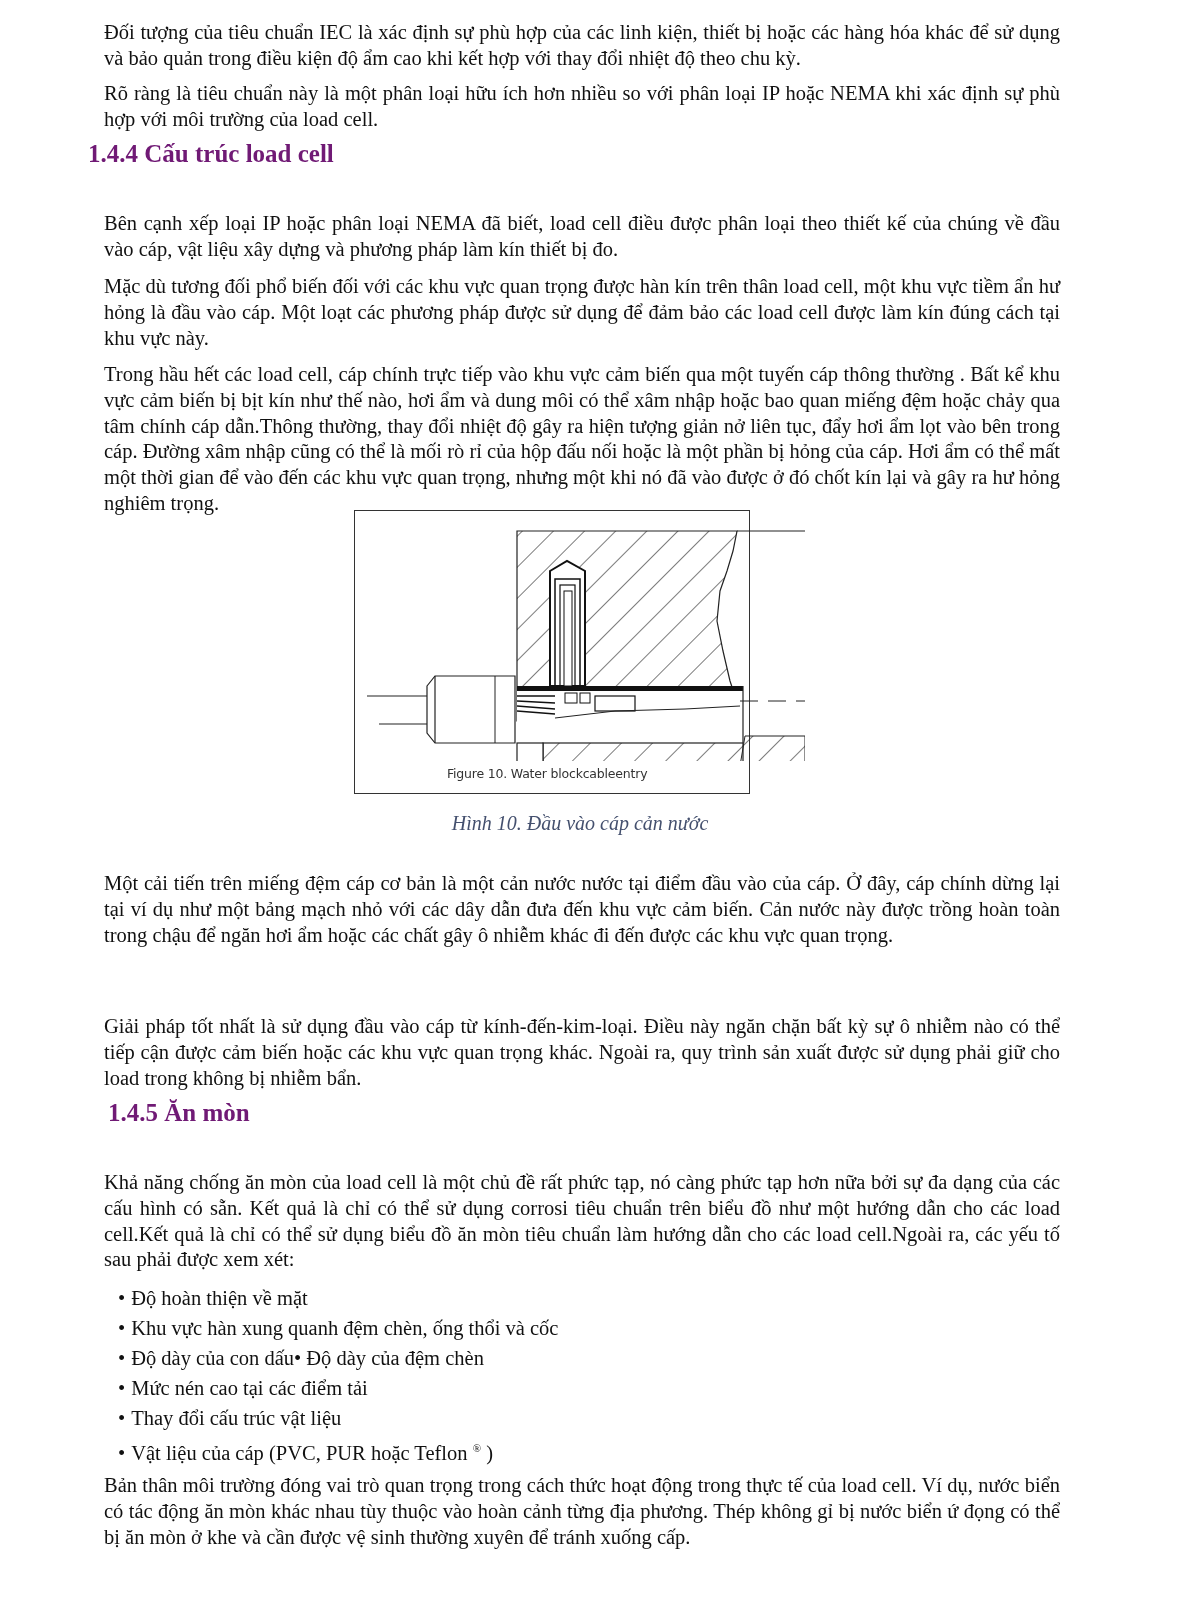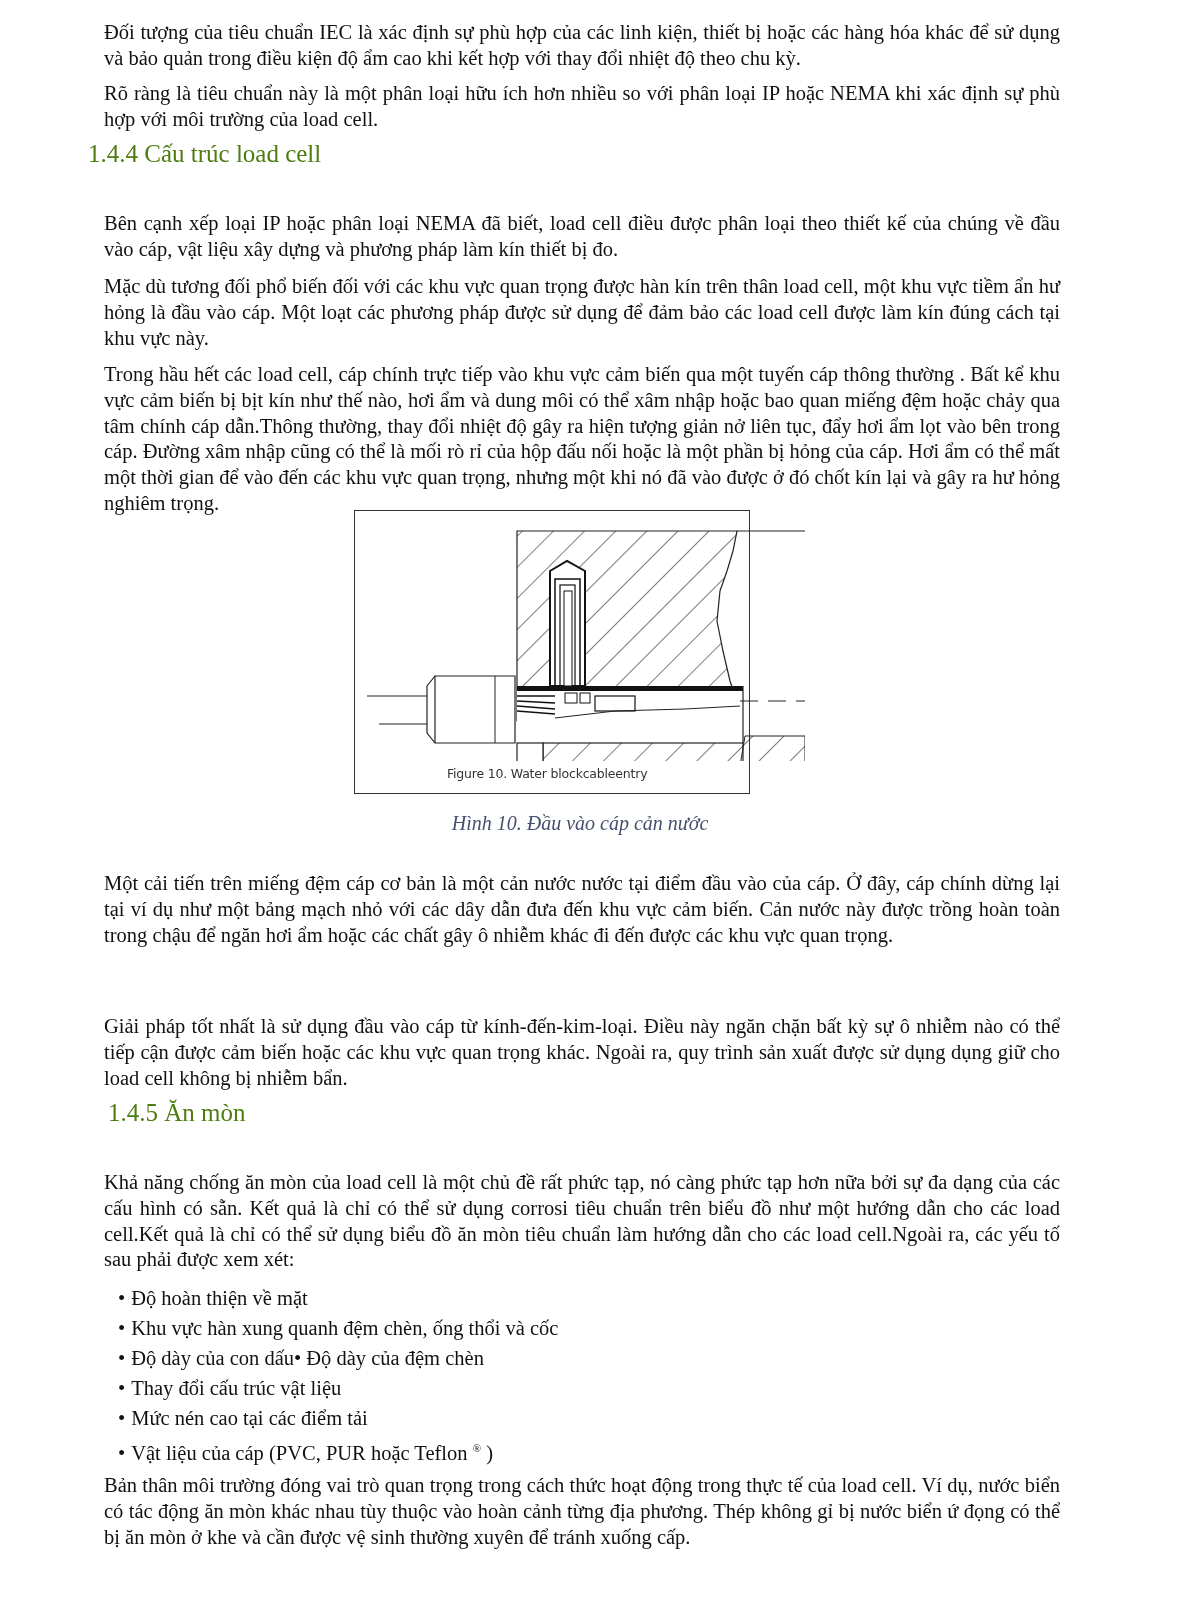--- a/index.html
+++ b/index.html
@@ -1,20 +1,20 @@
 <!DOCTYPE html>
 <html><head>
 <meta charset="utf-8">
 <style>
   html, body { margin: 0; padding: 0; background: #ffffff; }
   body { width: 1185px; height: 1600px; position: relative; overflow: hidden;
          font-family: "Liberation Serif", "DejaVu Serif", serif; color: #111; }
   .page { position: absolute; left: 88px; top: 0; width: 988px; }
   p.para { margin: 16px; font-size: 20.5px; line-height: 25.8px; text-align: justify; }
-  h2.sec { margin: 0; font-size: 25px; font-weight: normal; color: #4d7c0f; line-height: 30px; text-align: right; }
+  h2.sec { margin: 0; font-size: 25px; font-weight: bold; color: #701a75; line-height: 30px; text-align: right; }
   ul.bullets { list-style: none; margin: 16px; padding: 0 0 0 14px; }
   ul.bullets li { font-size: 20.5px; line-height: 30px; }
   ul.bullets li::before { content: "\2022"; margin-right: 6px; }
   sup.reg { font-size: 11px; vertical-align: 8px; }
   .figure { position: absolute; left: 354px; top: 510px; width: 396px; height: 284px; border: 1.5px solid #333; box-sizing: border-box; background: #fff; }
   .fig-inner-caption { position: absolute; left: 92px; top: 255px; font-family: "DejaVu Sans", sans-serif; font-size: 12.5px; color: #333; letter-spacing: -0.2px; }
   .caption { position: absolute; left: 354px; width: 452px; top: 812px; text-align: center; font-style: italic; font-size: 20px; color: #44506e; }
 </style>
 </head>
 <body>
@@ -72,29 +72,29 @@
     <line x1="12" y1="185" x2="72" y2="185" stroke="#222" stroke-width="1.2"></line>
     <line x1="24" y1="213" x2="72" y2="213" stroke="#222" stroke-width="1.2"></line>
   </svg>
   <div class="fig-inner-caption">Figure 10. Water blockcableentry</div>
 </div>
 
 <div class="caption">Hình 10. Đầu vào cáp cản nước</div>
 
 <div class="page">
   <p class="para" style="position:absolute; top:855px;">Một cải tiến trên miếng đệm cáp cơ bản là một cản nước nước tại điểm đầu vào của cáp. Ở đây, cáp chính dừng lại tại ví dụ như một bảng mạch nhỏ với các dây dẫn đưa đến khu vực cảm biến. Cản nước này được trồng hoàn toàn trong chậu để ngăn hơi ẩm hoặc các chất gây ô nhiễm khác đi đến được các khu vực quan trọng.</p>
-  <p class="para" style="position:absolute; top:998px;">Giải pháp tốt nhất là sử dụng đầu vào cáp từ kính-đến-kim-loại. Điều này ngăn chặn bất kỳ sự ô nhiễm nào có thể tiếp cận được cảm biến hoặc các khu vực quan trọng khác. Ngoài ra, quy trình sản xuất được sử dụng dụng giữ cho load cell không bị nhiễm bẩn.</p>
+  <p class="para" style="position:absolute; top:998px;">Giải pháp tốt nhất là sử dụng đầu vào cáp từ kính-đến-kim-loại. Điều này ngăn chặn bất kỳ sự ô nhiễm nào có thể tiếp cận được cảm biến hoặc các khu vực quan trọng khác. Ngoài ra, quy trình sản xuất được sử dụng phải giữ cho load trong không bị nhiễm bẩn.</p>
 
   <h2 class="sec" style="position:absolute; top:1098px;margin-left:20px;">1.4.5 Ăn mòn</h2>
 
   <p class="para" style="position:absolute; top:1154px;">Khả năng chống ăn mòn của load cell là một chủ đề rất phức tạp, nó càng phức tạp hơn nữa bởi sự đa dạng của các cấu hình có sẵn. Kết quả là chỉ có thể sử dụng corrosi tiêu chuẩn trên biểu đồ như một hướng dẫn cho các load cell.Kết quả là chỉ có thể sử dụng biểu đồ ăn mòn tiêu chuẩn làm hướng dẫn cho các load cell.Ngoài ra, các yếu tố sau phải được xem xét:</p>
 
   <ul class="bullets" style="position:absolute; top:1267px;">
     <li><span>Độ hoàn thiện về mặt</span></li>
     <li><span>Khu vực hàn xung quanh đệm chèn, ống thổi và cốc</span></li>
     <li><span>Độ dày của con dấu• Độ dày của đệm chèn</span></li>
+    <li><span>Mức nén cao tại các điểm tải</span></li>
     <li><span>Thay đổi cấu trúc vật liệu</span></li>
-    <li><span>Mức nén cao tại các điểm tải</span></li>
     <li><span>Vật liệu của cáp (PVC, PUR hoặc Teflon</span> <sup class="reg">®</sup><span> )</span></li>
   </ul>
 
   <p class="para" style="position:absolute; top:1457px;">Bản thân môi trường đóng vai trò quan trọng trong cách thức hoạt động trong thực tế của load cell. Ví dụ, nước biển có tác động ăn mòn khác nhau tùy thuộc vào hoàn cảnh từng địa phương. Thép không gỉ bị nước biển ứ đọng có thể bị ăn mòn ở khe và cần được vệ sinh thường xuyên để tránh xuống cấp.</p>
 </div>
 
 </body></html>

